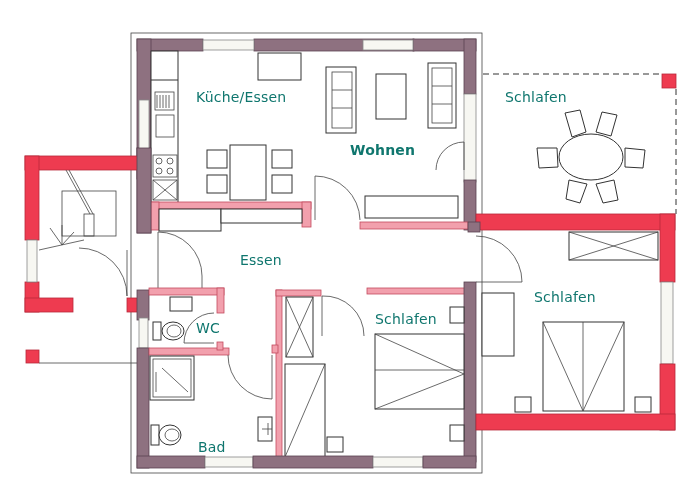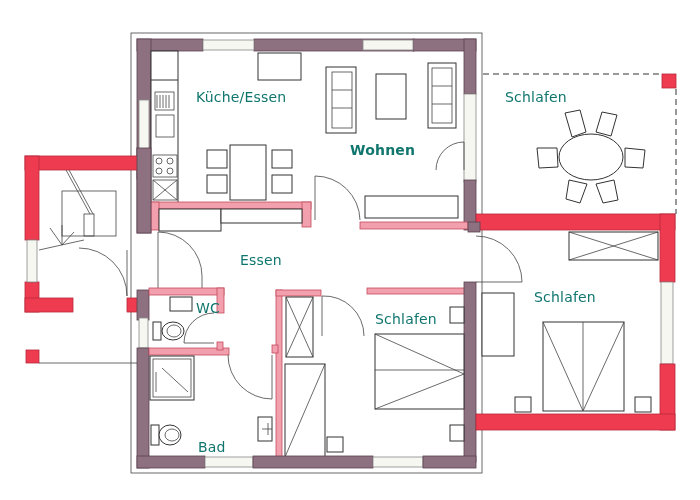--- a/index.html
+++ b/index.html
@@ -246,16 +246,16 @@
       <polygon points="569,180 587,184 580,203 566,199" class="furn"></polygon>
       <polygon points="596,184 614,180 618,200 603,203" class="furn"></polygon>
     </g>
   </g>
 </svg>
 
 <div class="label" style="left:196px; top:89px;">Küche/Essen</div>
 <div class="label" style="left:350px; top:142px;font-weight:bold;">Wohnen</div>
 <div class="label" style="left:505px; top:89px;">Schlafen</div>
 <div class="label" style="left:240px; top:252px;">Essen</div>
-<div class="label" style="left:196px; top:300px;">WC</div>
+<div class="label" style="left:196px; top:320px;">WC</div>
 <div class="label" style="left:375px; top:311px;">Schlafen</div>
 <div class="label" style="left:534px; top:289px;">Schlafen</div>
 <div class="label" style="left:198px; top:409px;margin-top:30px;">Bad</div>
 
 </body></html>

